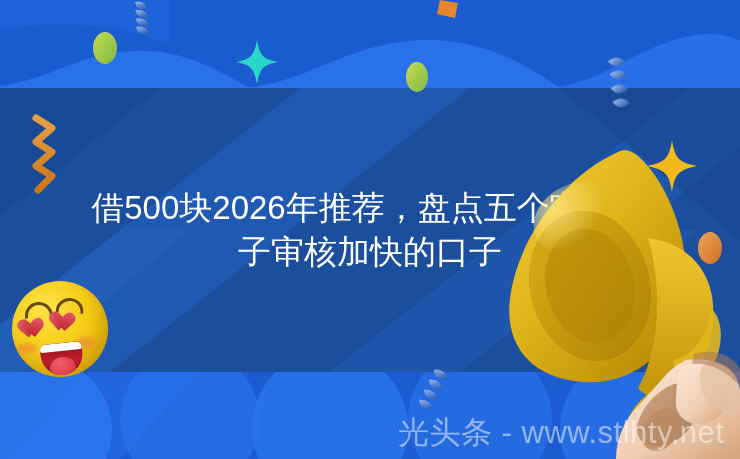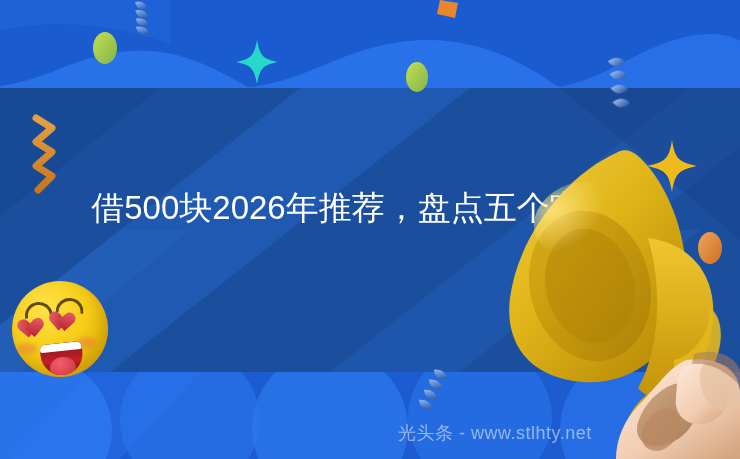--- a/index.html
+++ b/index.html
@@ -33,21 +33,21 @@
     white-space:nowrap;
     font-family:"Liberation Sans","DejaVu Sans",sans-serif;
   }
 
   
   #watermark{
     position:absolute;
     left:398px; top:418px;
     z-index:60;
     color:rgba(255,255,255,0.50);
-    font-size:18px;
+    font-size:31px;
     line-height:30px;
     white-space:nowrap;
     font-family:"Liberation Sans","DejaVu Sans",sans-serif;
     letter-spacing:0.5px;
     pointer-events:none;
   }
 
   
   #emoji{
     position:absolute;
@@ -288,17 +288,18 @@
     <div class="blush l"></div>
     <div class="blush r"></div>
     <div class="mouth">
       <div class="teeth"></div>
       <div class="tongue"></div>
     </div>
   </div>
 
   <div id="title-block">
     <span class="title-line">借500块2026年推荐，盘点五个审贷口</span>
+    <span class="title-line">子审核加快的口子</span>
   </div>
 
   <div id="watermark">光头条 - www.stlhty.net</div>
 
 </div>
 
 </body></html>

